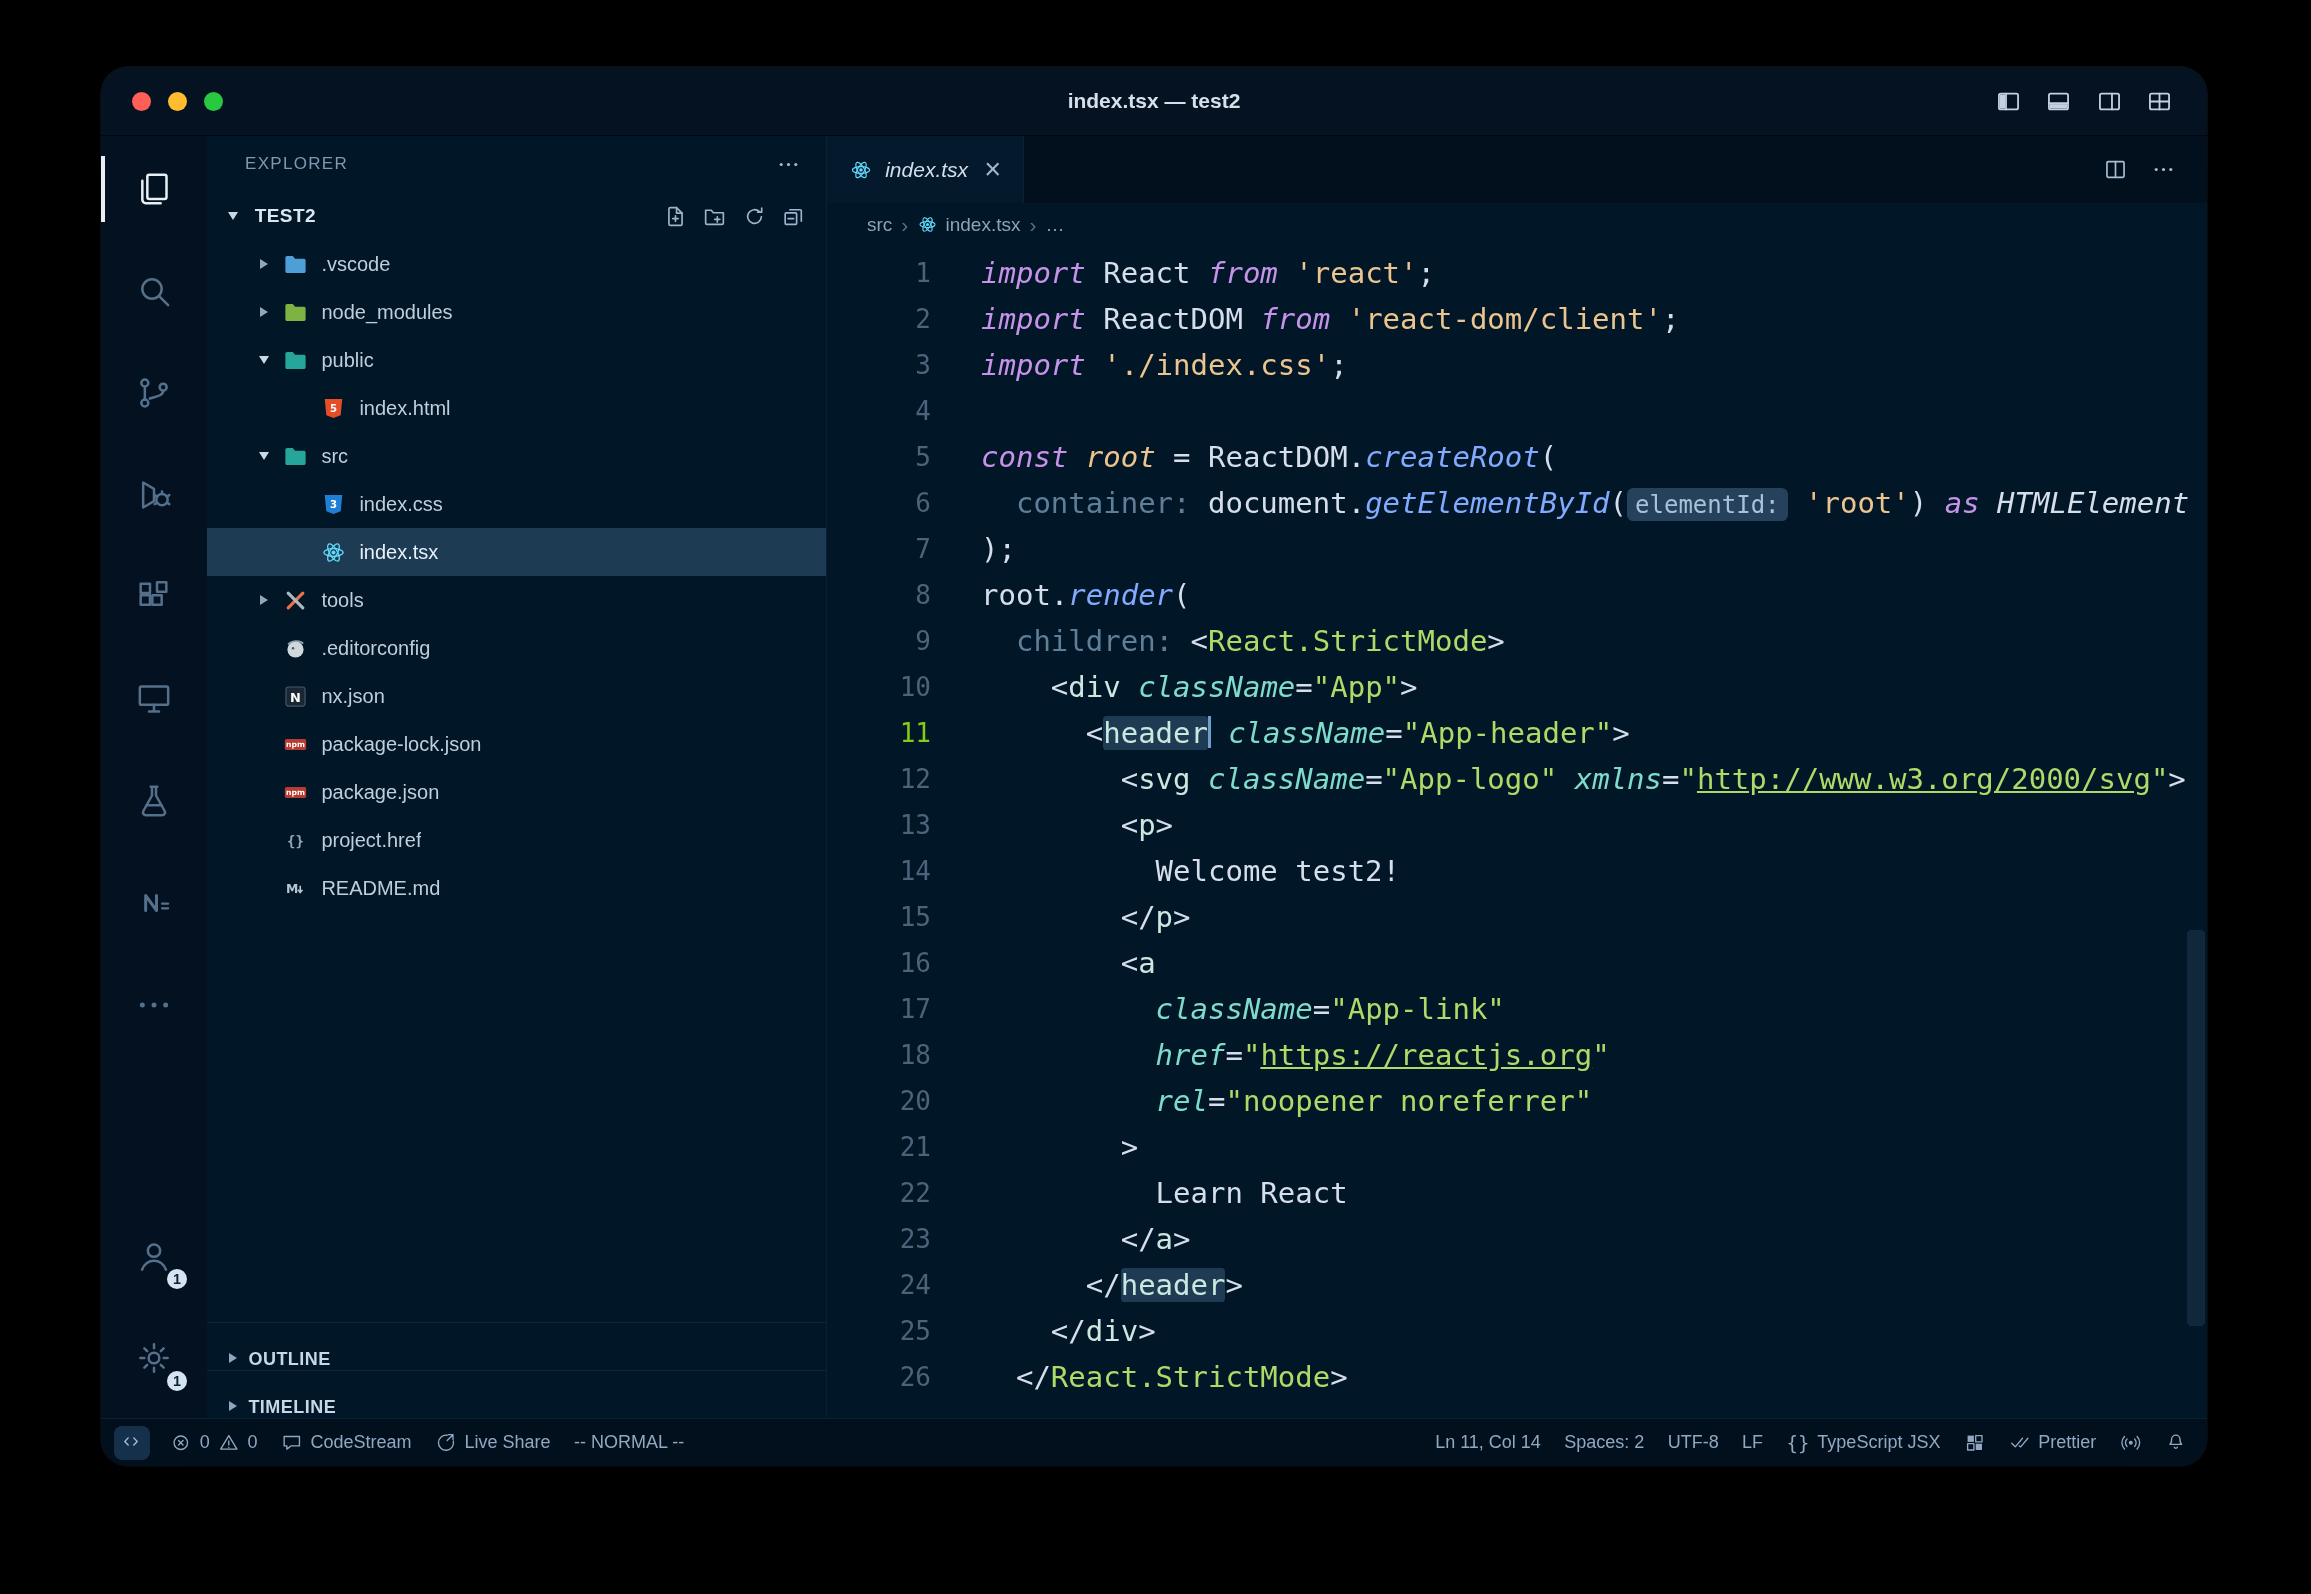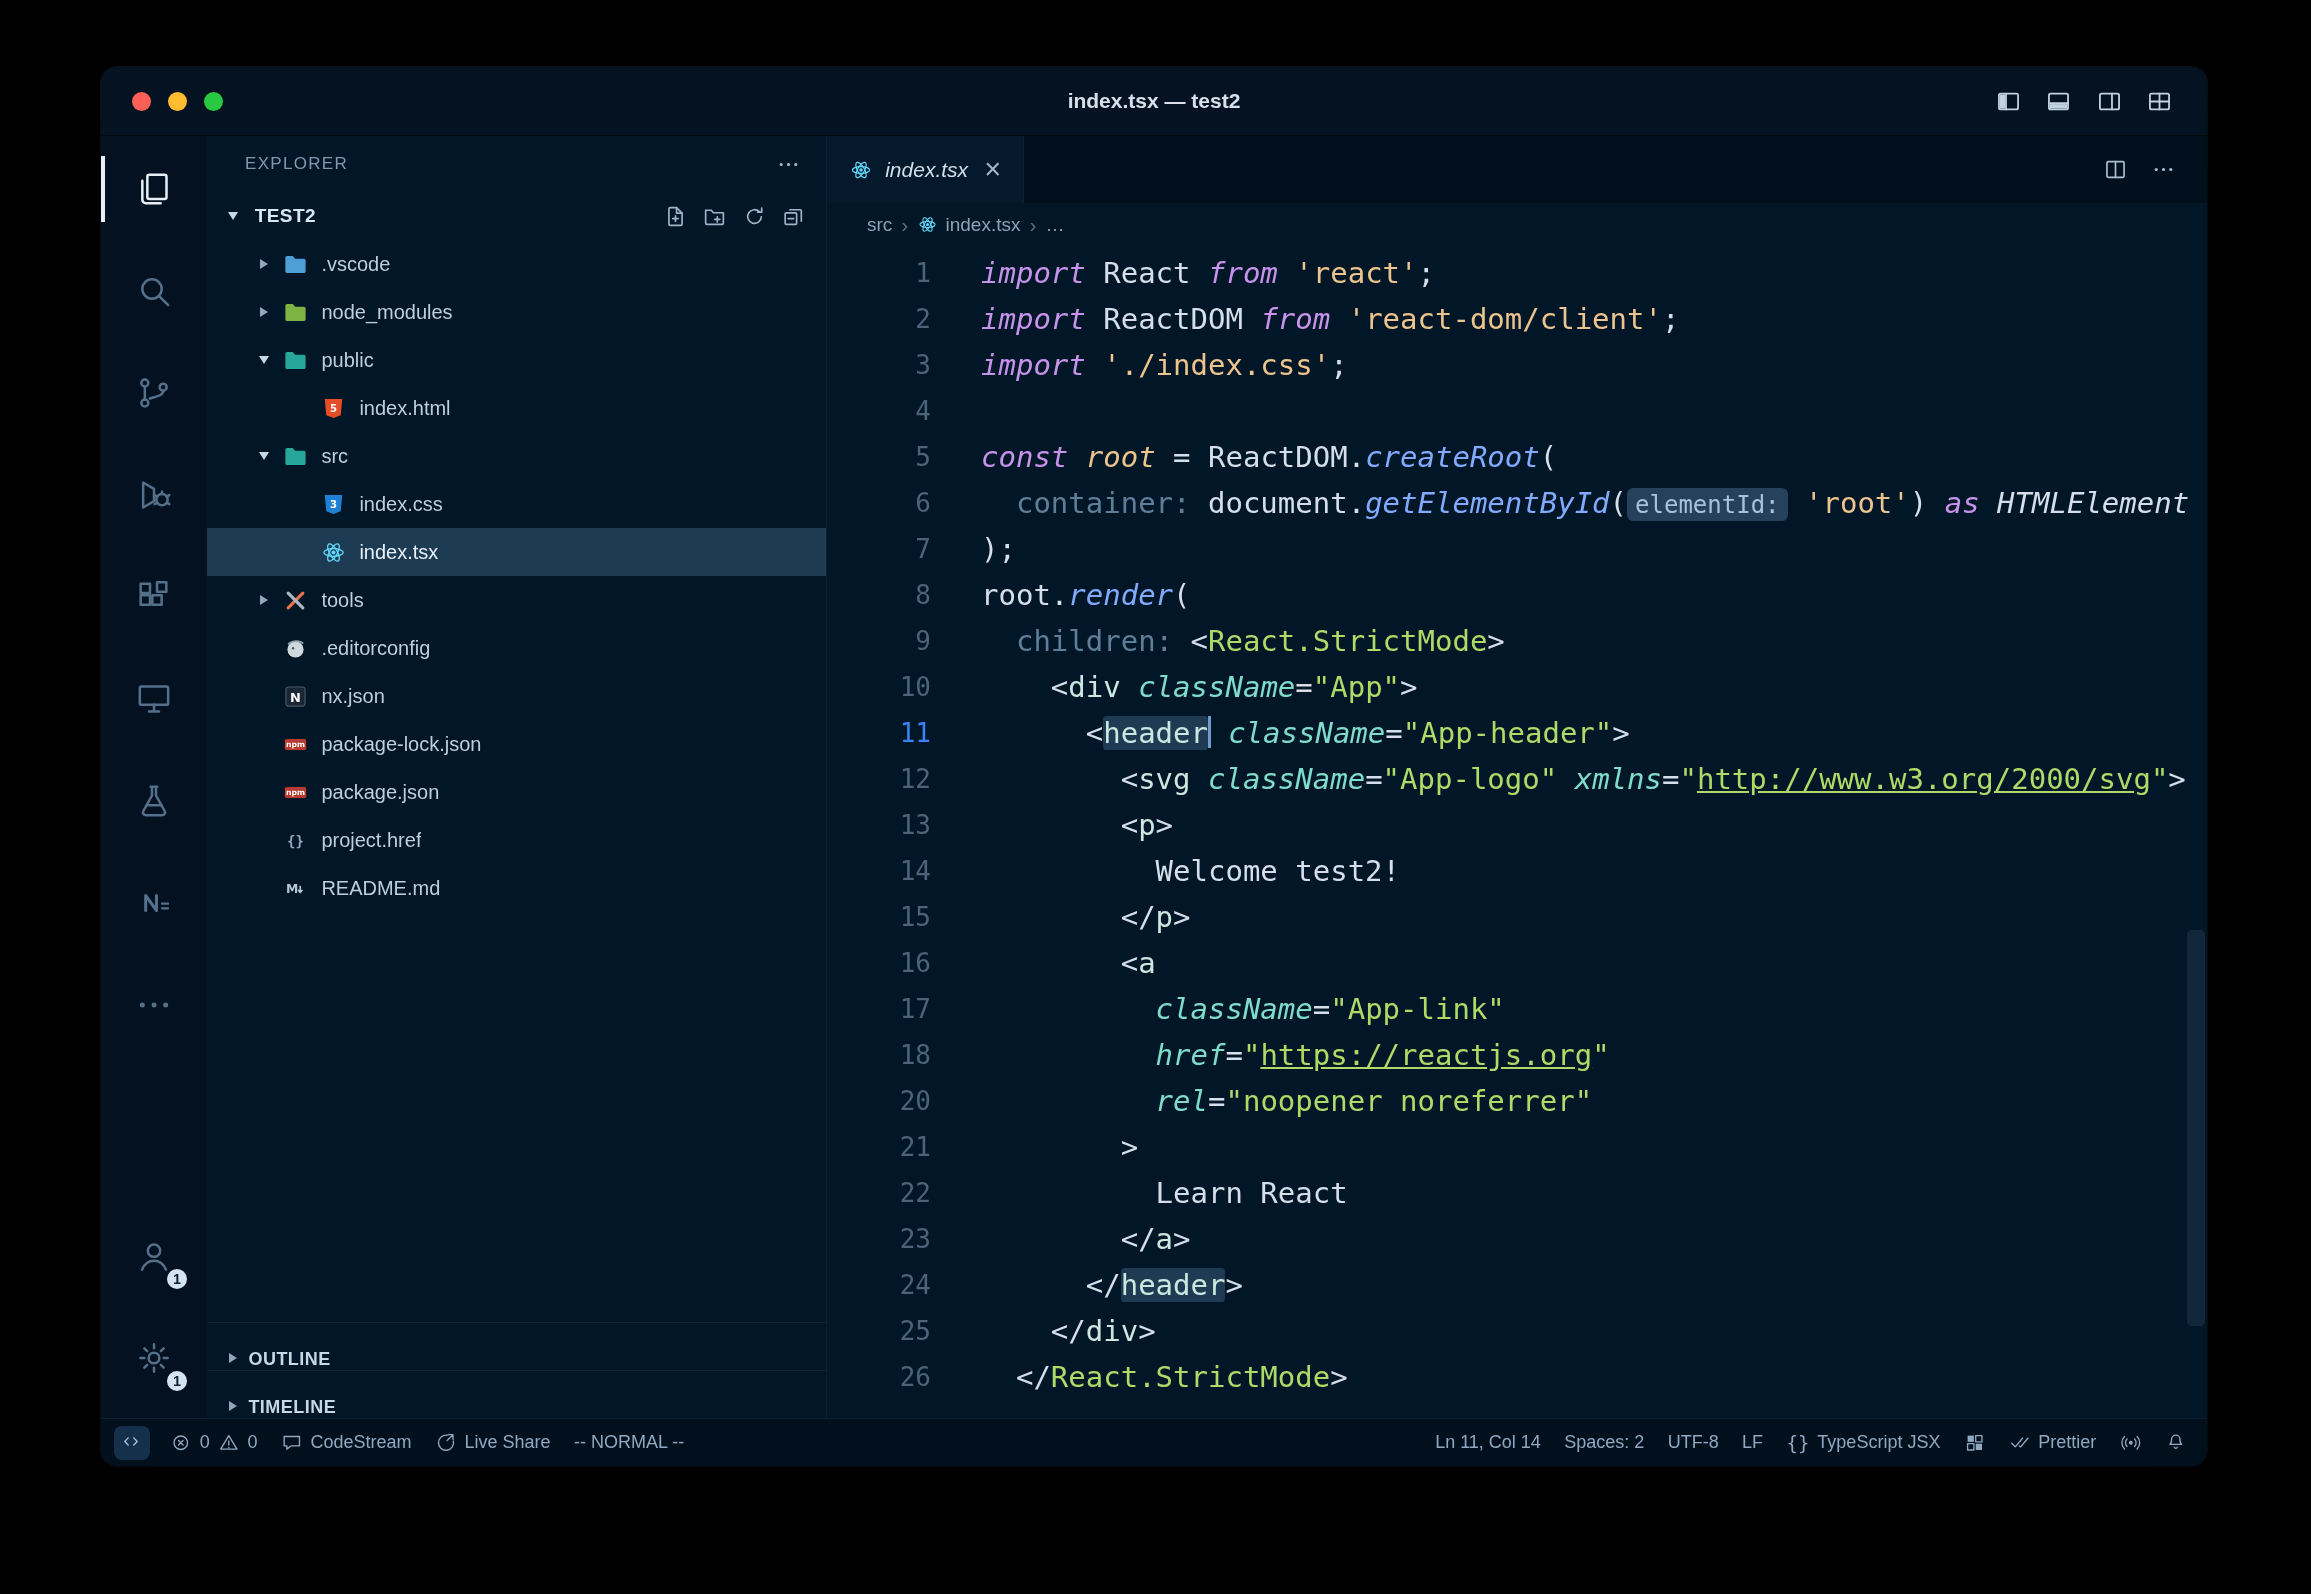--- a/index.html
+++ b/index.html
@@ -1,20 +1,20 @@
 <!DOCTYPE html>
 <html style="font-size:14.4px"><head>
 <meta charset="utf-8">
 <style>
   html,body{margin:0;padding:0}
   body{width:2311px;height:1595px;background:#000;overflow:hidden;
        font-family:"Liberation Sans",sans-serif;-webkit-font-smoothing:antialiased}
 
   .window{position:absolute;left:101px;top:67px;width:2106px;height:1399px;
-    background:#011627;border-radius:16px;overflow:hidden;display:flex;flex-direction:column;
+    background:#011627;border-radius:27px;overflow:hidden;display:flex;flex-direction:column;
     box-shadow:0 45px 108px rgba(0,0,0,.75), 0 0 0 0.9px rgba(255,255,255,.07)}
 
   
   .titlebar{height:68px;flex:none;background:#041221;display:flex;align-items:center;
     position:relative;border-bottom:0.9px solid #00070f}
   .traffic{display:flex;gap:17px;padding-left:31px}
   .tl{width:19px;height:19px;border-radius:50%;cursor:pointer}
   .tl.red{background:#ff5f57}.tl.yellow{background:#febc2e}.tl.green{background:#28c840}
   .title{position:absolute;left:0;right:0;text-align:center;font-size:21px;font-weight:700;
     color:#d7e0ea;pointer-events:none}
@@ -73,21 +73,21 @@
 
   .breadcrumbs{height:43px;flex:none;display:flex;align-items:center;gap:9px;padding-left:40px;
     color:#8ca3b8;font-size:19px}
   .crumb{display:flex;align-items:center;gap:7.2px;cursor:pointer}
   .crumb-sep{color:#5a7188;font-size:21px}
 
   .editor{flex:1;position:relative;overflow:hidden;padding-top:3.6px}
   .line{display:flex;height:46px;line-height:46px;font-family:"DejaVu Sans Mono",monospace;
     font-size:29px;white-space:pre}
   .num{width:104px;flex:none;text-align:right;color:#4b6479;font-size:26px}
-  .num.active{color:#3b82f6}
+  .num.active{color:#84cc16}
   .codeseg{margin-left:50px;flex:none}
 
   .tok-pl{color:#d6deeb}
   .tok-kw{color:#c792ea;font-style:italic}
   .tok-str{color:#ecc48d}
   .tok-grn{color:#addb67}
   .tok-lnk{color:#addb67;text-decoration:underline}
   .tok-attr{color:#7fdbca;font-style:italic}
   .tok-tag{color:#cbe8e0}
   .tok-cmp{color:#addb67}

